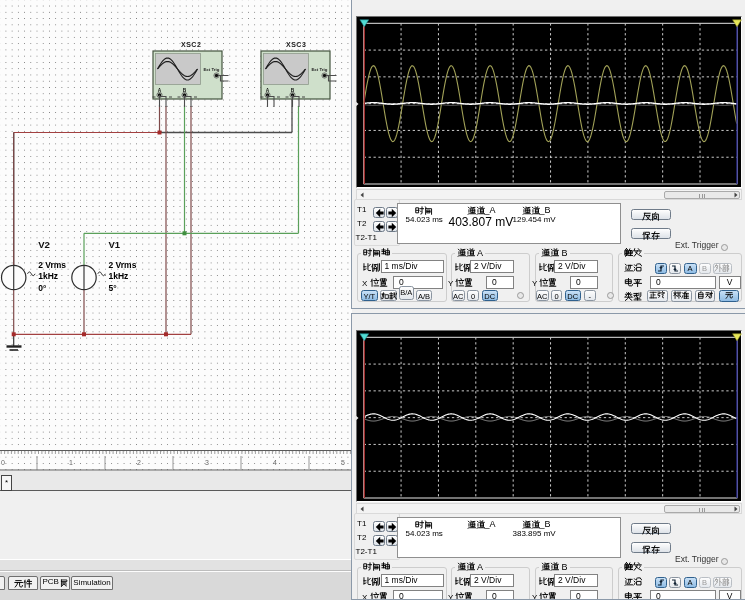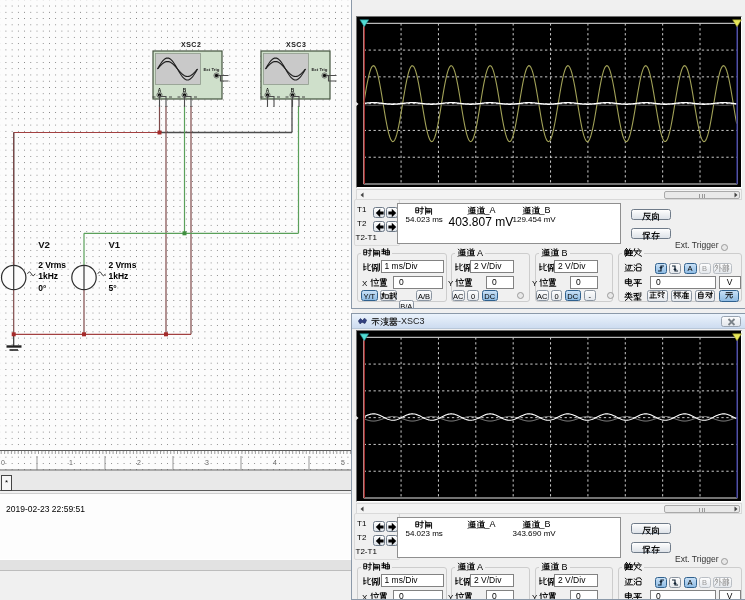--- a/index.html
+++ b/index.html
@@ -253,24 +253,33 @@
         <text x="71" y="15" font-size="7" fill="#666" text-anchor="middle" font-family="Liberation Sans">1</text>
         <text x="139" y="15" font-size="7" fill="#666" text-anchor="middle" font-family="Liberation Sans">2</text>
         <text x="207" y="15" font-size="7" fill="#666" text-anchor="middle" font-family="Liberation Sans">3</text>
         <text x="275" y="15" font-size="7" fill="#666" text-anchor="middle" font-family="Liberation Sans">4</text>
         <text x="343" y="15" font-size="7" fill="#666" text-anchor="middle" font-family="Liberation Sans">5</text>
         <path d="M0 20 H352" stroke="#5a5a5a" stroke-width="1.2"></path>
       </svg></div>
 <div id="tabstrip">
       <div id="sheettab">*</div>
     </div>
-<div id="results">
-      <div class="abs" style="left:6px;top:11px;font-size:8.5px">2019-02-23 22:59:51</div>
+<div id="band"></div>
+<div id="btabs">
+      <div class="btab" style="left:-7px;width:12px"></div>
+      <div class="btab" style="left:8px;width:30px"><svg class="cj" style="width:9px;height:9px;">
+          <use href="#gyuan2"></use>
+        </svg><svg class="cj" style="width:9px;height:9px;">
+          <use href="#gjian4"></use>
+        </svg></div>
+      <div class="btab" style="left:40px;width:30px"><span style="font-size:8px;position:relative;top:-2px">PCB </span><svg class="cj" style="width:8px;height:8px;">
+          <use href="#gceng2"></use>
+        </svg></div>
+      <div class="btab" style="left:71px;width:42px">Simulation</div>
     </div>
-<div id="band"></div>
 <div class="win" style="top:-1px;height:310px">
 <div class="scopewrap">
 <svg style="position:absolute;left:-3.5px;top:83px" width="5" height="8" viewBox="0 0 5 8">
           <path d="M0.5 0.5 L4.5 4 L0.5 7.5 Z" fill="#e8e8e8"></path>
         </svg>
 <svg width="386" height="172" style="display:block">
           <path d="M6.7 6.3 H380.4 M6.7 167.0 H380.4 M6.7 6.3 V167.0 M380.4 6.3 V167.0" stroke="#e6e6e6" stroke-width="1" fill="none"></path>
           <path d="M44.07 6.3 V167.0 M81.44 6.3 V167.0 M118.81 6.3 V167.0 M156.18 6.3 V167.0 M193.55 6.3 V167.0 M230.92 6.3 V167.0 M268.29 6.3 V167.0 M305.66 6.3 V167.0 M343.03 6.3 V167.0 M6.7 33.08 H380.4 M6.7 59.87 H380.4 M6.7 86.65 H380.4 M6.7 113.43 H380.4 M6.7 140.22 H380.4" stroke="#cbcbcb" stroke-width="1" fill="none" stroke-dasharray="2.3,2.6"></path>
           <path d="M6.7,86.65 L7.7,80.54 L8.7,74.59 L9.7,68.95 L10.7,63.77 L11.7,59.19 L12.7,55.32 L13.7,52.27 L14.7,50.12 L15.7,48.91 L16.7,48.69 L17.7,49.45 L18.7,51.19 L19.7,53.84 L20.7,57.35 L21.7,61.63 L22.7,66.55 L23.7,72.00 L24.7,77.83 L25.7,83.89 L26.7,90.02 L27.7,96.06 L28.7,101.86 L29.7,107.26 L30.7,112.13 L31.7,116.33 L32.7,119.76 L33.7,122.33 L34.7,123.97 L35.7,124.63 L36.7,124.31 L37.7,123.01 L38.7,120.76 L39.7,117.63 L40.7,113.68 L41.7,109.04 L42.7,103.81 L43.7,98.13 L44.7,92.15 L45.7,86.04 L46.7,79.93 L47.7,74.01 L48.7,68.41 L49.7,63.28 L50.7,58.77 L51.7,54.98 L52.7,52.01 L53.7,49.95 L54.7,48.84 L55.7,48.72 L56.7,49.58 L57.7,51.41 L58.7,54.16 L59.7,57.75 L60.7,62.09 L61.7,67.08 L62.7,72.57 L63.7,78.43 L64.7,84.50 L65.7,90.63 L66.7,96.66 L67.7,102.42 L68.7,107.78 L69.7,112.58 L70.7,116.71 L71.7,120.06 L72.7,122.54 L73.7,124.08 L74.7,124.65 L75.7,124.23 L76.7,122.83 L77.7,120.49 L78.7,117.27 L79.7,113.25 L80.7,108.54 L81.7,103.26 L82.7,97.54 L83.7,91.55 L84.7,85.42 L85.7,79.33 L86.7,73.43 L87.7,67.87 L88.7,62.80 L89.7,58.36 L90.7,54.64 L91.7,51.77 L92.7,49.80 L93.7,48.79 L94.7,48.76 L95.7,49.72 L96.7,51.65 L97.7,54.48 L98.7,58.15 L99.7,62.57 L100.7,67.61 L101.7,73.14 L102.7,79.03 L103.7,85.12 L104.7,91.24 L105.7,97.25 L106.7,102.98 L107.7,108.29 L108.7,113.03 L109.7,117.08 L110.7,120.35 L111.7,122.73 L112.7,124.18 L113.7,124.65 L114.7,124.13 L115.7,122.64 L116.7,120.20 L117.7,116.90 L118.7,112.81 L119.7,108.03 L120.7,102.70 L121.7,96.95 L122.7,90.94 L123.7,84.81 L124.7,78.73 L125.7,72.86 L126.7,67.34 L127.7,62.33 L128.7,57.95 L129.7,54.32 L130.7,51.53 L131.7,49.65 L132.7,48.74 L133.7,48.81 L134.7,49.87 L135.7,51.89 L136.7,54.81 L137.7,58.56 L138.7,63.04 L139.7,68.14 L140.7,73.72 L141.7,79.63 L142.7,85.73 L143.7,91.85 L144.7,97.84 L145.7,103.53 L146.7,108.79 L147.7,113.47 L148.7,117.45 L149.7,120.63 L150.7,122.92 L151.7,124.27 L152.7,124.64 L153.7,124.02 L154.7,122.43 L155.7,119.91 L156.7,116.52 L157.7,112.36 L158.7,107.52 L159.7,102.14 L160.7,96.36 L161.7,90.33 L162.7,84.20 L163.7,78.13 L164.7,72.29 L165.7,66.81 L166.7,61.86 L167.7,57.55 L168.7,54.00 L169.7,51.30 L170.7,49.52 L171.7,48.70 L172.7,48.88 L173.7,50.03 L174.7,52.14 L175.7,55.15 L176.7,58.98 L177.7,63.53 L178.7,68.68 L179.7,74.30 L180.7,80.24 L181.7,86.34 L182.7,92.46 L183.7,98.42 L184.7,104.08 L185.7,109.28 L186.7,113.90 L187.7,117.80 L188.7,120.90 L189.7,123.10 L190.7,124.35 L191.7,124.62 L192.7,123.91 L193.7,122.22 L194.7,119.61 L195.7,116.14 L196.7,111.90 L197.7,107.01 L198.7,101.58 L199.7,95.77 L200.7,89.72 L201.7,83.58 L202.7,77.53 L203.7,71.72 L204.7,66.29 L205.7,61.40 L206.7,57.16 L207.7,53.69 L208.7,51.08 L209.7,49.39 L210.7,48.68 L211.7,48.95 L212.7,50.20 L213.7,52.40 L214.7,55.50 L215.7,59.40 L216.7,64.02 L217.7,69.22 L218.7,74.88 L219.7,80.84 L220.7,86.96 L221.7,93.06 L222.7,99.00 L223.7,104.62 L224.7,109.77 L225.7,114.32 L226.7,118.15 L227.7,121.16 L228.7,123.27 L229.7,124.42 L230.7,124.60 L231.7,123.78 L232.7,122.00 L233.7,119.30 L234.7,115.75 L235.7,111.44 L236.7,106.49 L237.7,101.01 L238.7,95.17 L239.7,89.10 L240.7,82.97 L241.7,76.94 L242.7,71.16 L243.7,65.78 L244.7,60.94 L245.7,56.78 L246.7,53.39 L247.7,50.87 L248.7,49.28 L249.7,48.66 L250.7,49.03 L251.7,50.38 L252.7,52.67 L253.7,55.85 L254.7,59.83 L255.7,64.51 L256.7,69.77 L257.7,75.46 L258.7,81.45 L259.7,87.57 L260.7,93.67 L261.7,99.58 L262.7,105.16 L263.7,110.26 L264.7,114.74 L265.7,118.49 L266.7,121.41 L267.7,123.43 L268.7,124.49 L269.7,124.56 L270.7,123.65 L271.7,121.77 L272.7,118.98 L273.7,115.35 L274.7,110.97 L275.7,105.96 L276.7,100.44 L277.7,94.57 L278.7,88.49 L279.7,82.36 L280.7,76.35 L281.7,70.60 L282.7,65.27 L283.7,60.49 L284.7,56.40 L285.7,53.10 L286.7,50.66 L287.7,49.17 L288.7,48.65 L289.7,49.12 L290.7,50.57 L291.7,52.95 L292.7,56.22 L293.7,60.27 L294.7,65.01 L295.7,70.32 L296.7,76.05 L297.7,82.06 L298.7,88.18 L299.7,94.27 L300.7,100.16 L301.7,105.69 L302.7,110.73 L303.7,115.15 L304.7,118.82 L305.7,121.65 L306.7,123.58 L307.7,124.54 L308.7,124.51 L309.7,123.50 L310.7,121.53 L311.7,118.66 L312.7,114.94 L313.7,110.50 L314.7,105.43 L315.7,99.87 L316.7,93.97 L317.7,87.88 L318.7,81.75 L319.7,75.76 L320.7,70.04 L321.7,64.76 L322.7,60.05 L323.7,56.03 L324.7,52.81 L325.7,50.47 L326.7,49.07 L327.7,48.65 L328.7,49.22 L329.7,50.76 L330.7,53.24 L331.7,56.59 L332.7,60.72 L333.7,65.52 L334.7,70.88 L335.7,76.64 L336.7,82.67 L337.7,88.80 L338.7,94.87 L339.7,100.73 L340.7,106.22 L341.7,111.21 L342.7,115.55 L343.7,119.14 L344.7,121.89 L345.7,123.72 L346.7,124.58 L347.7,124.46 L348.7,123.35 L349.7,121.29 L350.7,118.32 L351.7,114.53 L352.7,110.02 L353.7,104.89 L354.7,99.29 L355.7,93.37 L356.7,87.26 L357.7,81.15 L358.7,75.17 L359.7,69.49 L360.7,64.26 L361.7,59.62 L362.7,55.67 L363.7,52.54 L364.7,50.29 L365.7,48.99 L366.7,48.67 L367.7,49.33 L368.7,50.97 L369.7,53.54 L370.7,56.97 L371.7,61.17 L372.7,66.04 L373.7,71.44 L374.7,77.24 L375.7,83.28 L376.7,89.41 L377.7,95.47 L378.7,101.30 L379.7,106.75" stroke="#a2a258" stroke-width="1.1" fill="none"></path>
           <path d="M6.7,87.65 L7.7,87.78 L8.7,87.90 L9.7,88.02 L10.7,88.13 L11.7,88.23 L12.7,88.31 L13.7,88.37 L14.7,88.42 L15.7,88.44 L16.7,88.45 L17.7,88.43 L18.7,88.40 L19.7,88.34 L20.7,88.27 L21.7,88.18 L22.7,88.07 L23.7,87.96 L24.7,87.84 L25.7,87.71 L26.7,87.58 L27.7,87.45 L28.7,87.33 L29.7,87.22 L30.7,87.11 L31.7,87.03 L32.7,86.95 L33.7,86.90 L34.7,86.86 L35.7,86.85 L36.7,86.86 L37.7,86.88 L38.7,86.93 L39.7,87.00 L40.7,87.08 L41.7,87.18 L42.7,87.29 L43.7,87.41 L44.7,87.53 L45.7,87.66 L46.7,87.79 L47.7,87.92 L48.7,88.03 L49.7,88.14 L50.7,88.24 L51.7,88.32 L52.7,88.38 L53.7,88.42 L54.7,88.45 L55.7,88.45 L56.7,88.43 L57.7,88.39 L58.7,88.33 L59.7,88.26 L60.7,88.17 L61.7,88.06 L62.7,87.95 L63.7,87.82 L64.7,87.70 L65.7,87.57 L66.7,87.44 L67.7,87.32 L68.7,87.21 L69.7,87.10 L70.7,87.02 L71.7,86.95 L72.7,86.89 L73.7,86.86 L74.7,86.85 L75.7,86.86 L76.7,86.89 L77.7,86.94 L78.7,87.01 L79.7,87.09 L80.7,87.19 L81.7,87.30 L82.7,87.42 L83.7,87.55 L84.7,87.68 L85.7,87.80 L86.7,87.93 L87.7,88.05 L88.7,88.15 L89.7,88.25 L90.7,88.32 L91.7,88.38 L92.7,88.43 L93.7,88.45 L94.7,88.45 L95.7,88.43 L96.7,88.39 L97.7,88.33 L98.7,88.25 L99.7,88.16 L100.7,88.05 L101.7,87.93 L102.7,87.81 L103.7,87.68 L104.7,87.55 L105.7,87.43 L106.7,87.31 L107.7,87.19 L108.7,87.09 L109.7,87.01 L110.7,86.94 L111.7,86.89 L112.7,86.86 L113.7,86.85 L114.7,86.86 L115.7,86.89 L116.7,86.94 L117.7,87.01 L118.7,87.10 L119.7,87.20 L120.7,87.31 L121.7,87.43 L122.7,87.56 L123.7,87.69 L124.7,87.82 L125.7,87.94 L126.7,88.06 L127.7,88.16 L128.7,88.25 L129.7,88.33 L130.7,88.39 L131.7,88.43 L132.7,88.45 L133.7,88.45 L134.7,88.42 L135.7,88.38 L136.7,88.32 L137.7,88.24 L138.7,88.15 L139.7,88.04 L140.7,87.92 L141.7,87.80 L142.7,87.67 L143.7,87.54 L144.7,87.41 L145.7,87.29 L146.7,87.18 L147.7,87.09 L148.7,87.00 L149.7,86.93 L150.7,86.89 L151.7,86.86 L152.7,86.85 L153.7,86.86 L154.7,86.90 L155.7,86.95 L156.7,87.02 L157.7,87.11 L158.7,87.21 L159.7,87.32 L160.7,87.45 L161.7,87.57 L162.7,87.70 L163.7,87.83 L164.7,87.95 L165.7,88.07 L166.7,88.17 L167.7,88.26 L168.7,88.34 L169.7,88.39 L170.7,88.43 L171.7,88.45 L172.7,88.45 L173.7,88.42 L174.7,88.38 L175.7,88.31 L176.7,88.23 L177.7,88.14 L178.7,88.03 L179.7,87.91 L180.7,87.79 L181.7,87.66 L182.7,87.53 L183.7,87.40 L184.7,87.28 L185.7,87.17 L186.7,87.08 L187.7,86.99 L188.7,86.93 L189.7,86.88 L190.7,86.86 L191.7,86.85 L192.7,86.87 L193.7,86.90 L194.7,86.96 L195.7,87.03 L196.7,87.12 L197.7,87.22 L198.7,87.34 L199.7,87.46 L200.7,87.59 L201.7,87.71 L202.7,87.84 L203.7,87.96 L204.7,88.08 L205.7,88.18 L206.7,88.27 L207.7,88.34 L208.7,88.40 L209.7,88.43 L210.7,88.45 L211.7,88.44 L212.7,88.42 L213.7,88.37 L214.7,88.31 L215.7,88.22 L216.7,88.13 L217.7,88.02 L218.7,87.90 L219.7,87.77 L220.7,87.64 L221.7,87.51 L222.7,87.39 L223.7,87.27 L224.7,87.16 L225.7,87.07 L226.7,86.99 L227.7,86.92 L228.7,86.88 L229.7,86.85 L230.7,86.85 L231.7,86.87 L232.7,86.91 L233.7,86.96 L234.7,87.04 L235.7,87.13 L236.7,87.23 L237.7,87.35 L238.7,87.47 L239.7,87.60 L240.7,87.73 L241.7,87.85 L242.7,87.98 L243.7,88.09 L244.7,88.19 L245.7,88.28 L246.7,88.35 L247.7,88.40 L248.7,88.44 L249.7,88.45 L250.7,88.44 L251.7,88.41 L252.7,88.37 L253.7,88.30 L254.7,88.21 L255.7,88.12 L256.7,88.01 L257.7,87.89 L258.7,87.76 L259.7,87.63 L260.7,87.50 L261.7,87.38 L262.7,87.26 L263.7,87.15 L264.7,87.06 L265.7,86.98 L266.7,86.92 L267.7,86.88 L268.7,86.85 L269.7,86.85 L270.7,86.87 L271.7,86.91 L272.7,86.97 L273.7,87.05 L274.7,87.14 L275.7,87.24 L276.7,87.36 L277.7,87.48 L278.7,87.61 L279.7,87.74 L280.7,87.87 L281.7,87.99 L282.7,88.10 L283.7,88.20 L284.7,88.29 L285.7,88.36 L286.7,88.41 L287.7,88.44 L288.7,88.45 L289.7,88.44 L290.7,88.41 L291.7,88.36 L292.7,88.29 L293.7,88.21 L294.7,88.11 L295.7,87.99 L296.7,87.87 L297.7,87.75 L298.7,87.62 L299.7,87.49 L300.7,87.37 L301.7,87.25 L302.7,87.14 L303.7,87.05 L304.7,86.97 L305.7,86.91 L306.7,86.87 L307.7,86.85 L308.7,86.85 L309.7,86.87 L310.7,86.92 L311.7,86.98 L312.7,87.05 L313.7,87.15 L314.7,87.25 L315.7,87.37 L316.7,87.50 L317.7,87.62 L318.7,87.75 L319.7,87.88 L320.7,88.00 L321.7,88.11 L322.7,88.21 L323.7,88.29 L324.7,88.36 L325.7,88.41 L326.7,88.44 L327.7,88.45 L328.7,88.44 L329.7,88.41 L330.7,88.35 L331.7,88.28 L332.7,88.20 L333.7,88.09 L334.7,87.98 L335.7,87.86 L336.7,87.73 L337.7,87.60 L338.7,87.48 L339.7,87.35 L340.7,87.24 L341.7,87.13 L342.7,87.04 L343.7,86.97 L344.7,86.91 L345.7,86.87 L346.7,86.85 L347.7,86.85 L348.7,86.88 L349.7,86.92 L350.7,86.98 L351.7,87.06 L352.7,87.16 L353.7,87.27 L354.7,87.38 L355.7,87.51 L356.7,87.64 L357.7,87.77 L358.7,87.89 L359.7,88.01 L360.7,88.12 L361.7,88.22 L362.7,88.30 L363.7,88.37 L364.7,88.42 L365.7,88.44 L366.7,88.45 L367.7,88.44 L368.7,88.40 L369.7,88.35 L370.7,88.27 L371.7,88.19 L372.7,88.08 L373.7,87.97 L374.7,87.85 L375.7,87.72 L376.7,87.59 L377.7,87.46 L378.7,87.34 L379.7,87.23" stroke="#777" stroke-width="0.8" fill="none"></path>
@@ -377,21 +386,21 @@
         </svg><svg class="cj" style="width:9px;height:9px;">
           <use href="#gzhi4"></use>
         </svg></div>
 <div class="input" style="left:41px;top:275.5px;width:50px;padding-left:5px">0</div>
 <div class="tbtn sel" style="left:9px;top:290px;width:16.5px;height:11px">Y/T</div>
 <div class="tbtn" style="left:27.5px;top:290px;width:17px;height:11px"><svg class="cj" style="width:8px;height:8px;">
           <use href="#gjia1"></use>
         </svg><svg class="cj" style="width:8px;height:8px;">
           <use href="#gzai4"></use>
         </svg></div>
-<div class="tbtn" style="left:46.5px;top:300px;width:15.5px;height:14px">B/A</div>
+<div class="tbtn" style="left:46.5px;top:286px;width:15.5px;height:14px">B/A</div>
 <div class="tbtn" style="left:64px;top:290px;width:16px;height:11px">A/B</div>
 <div class="abs" style="left:102px;top:262.5px"><svg class="cj" style="width:9px;height:9px;">
           <use href="#gbi3"></use>
         </svg><svg class="cj" style="width:9px;height:9px;">
           <use href="#gli4"></use>
         </svg></div>
 <div class="input" style="left:118px;top:260px;width:44px;padding-left:3px">2  V/Div</div>
 <div class="abs" style="left:96px;top:277.5px;font-size:8px">Y <svg class="cj" style="width:9px;height:9px;">
           <use href="#gwei4"></use>
         </svg><svg class="cj" style="width:9px;height:9px;">
@@ -462,37 +471,20 @@
 <div class="tbtn" style="left:343px;top:289.5px;width:20px;height:12px"><svg class="cj" style="width:8px;height:8px;">
           <use href="#gzi4"></use>
         </svg><svg class="cj" style="width:8px;height:8px;">
           <use href="#gdong4"></use>
         </svg></div>
 <div class="tbtn sel" style="left:366.5px;top:289.5px;width:20px;height:12px"><svg class="cj" style="width:8px;height:8px;">
           <use href="#gwu2"></use>
         </svg></div>
 </div>
 <div class="win" style="top:313px;height:287px">
-<div class="titlebar">
-        <span class="ticon">
-          <svg width="9" height="8" viewBox="0 0 11 9">
-            <path d="M0.5 4.5 L3 1.5 L5.5 4 L8 1 L10.5 3.5 L8.5 7.5 L5 6 L2.5 8 Z" fill="#33417f" stroke="#1c2a5e" stroke-width="0.8"></path>
-          </svg>
-        </span>
-        <span class="ttext"><svg class="cj" style="width:9px;height:9px;">
-            <use href="#gshi4"></use>
-          </svg><svg class="cj" style="width:9px;height:9px;">
-            <use href="#gbo1"></use>
-          </svg><svg class="cj" style="width:9px;height:9px;">
-            <use href="#gqi4"></use>
-          </svg><span style="position:relative;top:-1px">-XSC3</span></span>
-        <span class="closebtn"><svg width="9" height="8" viewBox="0 0 9 8">
-            <path d="M1.5 1 L7.5 7 M7.5 1 L1.5 7" stroke="#7a8288" stroke-width="1.8"></path>
-          </svg></span>
-      </div>
 <div class="scopewrap">
 <svg style="position:absolute;left:-3.5px;top:83px" width="5" height="8" viewBox="0 0 5 8">
           <path d="M0.5 0.5 L4.5 4 L0.5 7.5 Z" fill="#e8e8e8"></path>
         </svg>
 <svg width="386" height="172" style="display:block">
           <path d="M6.7 6.3 H380.4 M6.7 167.0 H380.4 M6.7 6.3 V167.0 M380.4 6.3 V167.0" stroke="#e6e6e6" stroke-width="1" fill="none"></path>
           <path d="M44.07 6.3 V167.0 M81.44 6.3 V167.0 M118.81 6.3 V167.0 M156.18 6.3 V167.0 M193.55 6.3 V167.0 M230.92 6.3 V167.0 M268.29 6.3 V167.0 M305.66 6.3 V167.0 M343.03 6.3 V167.0 M6.7 33.08 H380.4 M6.7 59.87 H380.4 M6.7 86.65 H380.4 M6.7 113.43 H380.4 M6.7 140.22 H380.4" stroke="#cbcbcb" stroke-width="1" fill="none" stroke-dasharray="2.3,2.6"></path>
           <path d="M6.7,87.75 L7.7,88.12 L8.7,88.48 L9.7,88.82 L10.7,89.13 L11.7,89.41 L12.7,89.65 L13.7,89.83 L14.7,89.96 L15.7,90.03 L16.7,90.05 L17.7,90.00 L18.7,89.90 L19.7,89.74 L20.7,89.52 L21.7,89.26 L22.7,88.97 L23.7,88.64 L24.7,88.28 L25.7,87.92 L26.7,87.55 L27.7,87.18 L28.7,86.83 L29.7,86.50 L30.7,86.21 L31.7,85.95 L32.7,85.75 L33.7,85.59 L34.7,85.49 L35.7,85.45 L36.7,85.47 L37.7,85.55 L38.7,85.69 L39.7,85.88 L40.7,86.11 L41.7,86.40 L42.7,86.71 L43.7,87.06 L44.7,87.42 L45.7,87.79 L46.7,88.16 L47.7,88.52 L48.7,88.85 L49.7,89.16 L50.7,89.44 L51.7,89.67 L52.7,89.85 L53.7,89.97 L54.7,90.04 L55.7,90.05 L56.7,89.99 L57.7,89.88 L58.7,89.72 L59.7,89.50 L60.7,89.24 L61.7,88.93 L62.7,88.60 L63.7,88.25 L64.7,87.88 L65.7,87.51 L66.7,87.14 L67.7,86.80 L68.7,86.47 L69.7,86.18 L70.7,85.93 L71.7,85.73 L72.7,85.58 L73.7,85.48 L74.7,85.45 L75.7,85.48 L76.7,85.56 L77.7,85.70 L78.7,85.90 L79.7,86.14 L80.7,86.43 L81.7,86.74 L82.7,87.09 L83.7,87.45 L84.7,87.82 L85.7,88.19 L86.7,88.55 L87.7,88.89 L88.7,89.19 L89.7,89.46 L90.7,89.69 L91.7,89.86 L92.7,89.98 L93.7,90.04 L94.7,90.04 L95.7,89.99 L96.7,89.87 L97.7,89.70 L98.7,89.47 L99.7,89.21 L100.7,88.90 L101.7,88.57 L102.7,88.21 L103.7,87.84 L104.7,87.47 L105.7,87.11 L106.7,86.76 L107.7,86.44 L108.7,86.15 L109.7,85.91 L110.7,85.71 L111.7,85.57 L112.7,85.48 L113.7,85.45 L114.7,85.48 L115.7,85.57 L116.7,85.72 L117.7,85.92 L118.7,86.17 L119.7,86.46 L120.7,86.78 L121.7,87.13 L122.7,87.49 L123.7,87.86 L124.7,88.23 L125.7,88.58 L126.7,88.92 L127.7,89.22 L128.7,89.49 L129.7,89.71 L130.7,89.88 L131.7,89.99 L132.7,90.04 L133.7,90.04 L134.7,89.98 L135.7,89.85 L136.7,89.68 L137.7,89.45 L138.7,89.18 L139.7,88.87 L140.7,88.53 L141.7,88.17 L142.7,87.81 L143.7,87.44 L144.7,87.07 L145.7,86.73 L146.7,86.41 L147.7,86.13 L148.7,85.89 L149.7,85.69 L150.7,85.55 L151.7,85.47 L152.7,85.45 L153.7,85.49 L154.7,85.58 L155.7,85.74 L156.7,85.94 L157.7,86.19 L158.7,86.49 L159.7,86.81 L160.7,87.16 L161.7,87.53 L162.7,87.90 L163.7,88.27 L164.7,88.62 L165.7,88.95 L166.7,89.25 L167.7,89.51 L168.7,89.73 L169.7,89.89 L170.7,90.00 L171.7,90.05 L172.7,90.04 L173.7,89.97 L174.7,89.84 L175.7,89.66 L176.7,89.42 L177.7,89.15 L178.7,88.84 L179.7,88.50 L180.7,88.14 L181.7,87.77 L182.7,87.40 L183.7,87.04 L184.7,86.70 L185.7,86.38 L186.7,86.10 L187.7,85.86 L188.7,85.68 L189.7,85.54 L190.7,85.47 L191.7,85.45 L192.7,85.49 L193.7,85.60 L194.7,85.76 L195.7,85.97 L196.7,86.22 L197.7,86.52 L198.7,86.85 L199.7,87.20 L200.7,87.56 L201.7,87.94 L202.7,88.30 L203.7,88.65 L204.7,88.98 L205.7,89.28 L206.7,89.53 L207.7,89.74 L208.7,89.90 L209.7,90.01 L210.7,90.05 L211.7,90.03 L212.7,89.96 L213.7,89.82 L214.7,89.64 L215.7,89.40 L216.7,89.12 L217.7,88.80 L218.7,88.46 L219.7,88.10 L220.7,87.73 L221.7,87.36 L222.7,87.00 L223.7,86.66 L224.7,86.35 L225.7,86.08 L226.7,85.84 L227.7,85.66 L228.7,85.53 L229.7,85.46 L230.7,85.45 L231.7,85.50 L232.7,85.61 L233.7,85.77 L234.7,85.99 L235.7,86.25 L236.7,86.55 L237.7,86.88 L238.7,87.23 L239.7,87.60 L240.7,87.97 L241.7,88.34 L242.7,88.69 L243.7,89.01 L244.7,89.31 L245.7,89.56 L246.7,89.76 L247.7,89.92 L248.7,90.01 L249.7,90.05 L250.7,90.03 L251.7,89.95 L252.7,89.81 L253.7,89.61 L254.7,89.37 L255.7,89.09 L256.7,88.77 L257.7,88.43 L258.7,88.06 L259.7,87.69 L260.7,87.33 L261.7,86.97 L262.7,86.63 L263.7,86.32 L264.7,86.05 L265.7,85.82 L266.7,85.65 L267.7,85.52 L268.7,85.46 L269.7,85.46 L270.7,85.51 L271.7,85.62 L272.7,85.79 L273.7,86.01 L274.7,86.28 L275.7,86.58 L276.7,86.92 L277.7,87.27 L278.7,87.64 L279.7,88.01 L280.7,88.37 L281.7,88.72 L282.7,89.04 L283.7,89.33 L284.7,89.58 L285.7,89.78 L286.7,89.93 L287.7,90.02 L288.7,90.05 L289.7,90.02 L290.7,89.93 L291.7,89.79 L292.7,89.59 L293.7,89.35 L294.7,89.06 L295.7,88.74 L296.7,88.39 L297.7,88.03 L298.7,87.66 L299.7,87.29 L300.7,86.93 L301.7,86.60 L302.7,86.29 L303.7,86.03 L304.7,85.80 L305.7,85.63 L306.7,85.51 L307.7,85.46 L308.7,85.46 L309.7,85.52 L310.7,85.64 L311.7,85.81 L312.7,86.04 L313.7,86.31 L314.7,86.61 L315.7,86.95 L316.7,87.31 L317.7,87.68 L318.7,88.05 L319.7,88.41 L320.7,88.76 L321.7,89.07 L322.7,89.36 L323.7,89.60 L324.7,89.80 L325.7,89.94 L326.7,90.02 L327.7,90.05 L328.7,90.02 L329.7,89.92 L330.7,89.77 L331.7,89.57 L332.7,89.32 L333.7,89.03 L334.7,88.70 L335.7,88.36 L336.7,87.99 L337.7,87.62 L338.7,87.25 L339.7,86.90 L340.7,86.57 L341.7,86.26 L342.7,86.00 L343.7,85.78 L344.7,85.62 L345.7,85.51 L346.7,85.45 L347.7,85.46 L348.7,85.53 L349.7,85.65 L350.7,85.83 L351.7,86.06 L352.7,86.34 L353.7,86.65 L354.7,86.98 L355.7,87.34 L356.7,87.71 L357.7,88.08 L358.7,88.44 L359.7,88.79 L360.7,89.10 L361.7,89.39 L362.7,89.62 L363.7,89.81 L364.7,89.95 L365.7,90.03 L366.7,90.05 L367.7,90.01 L368.7,89.91 L369.7,89.75 L370.7,89.55 L371.7,89.29 L372.7,89.00 L373.7,88.67 L374.7,88.32 L375.7,87.95 L376.7,87.58 L377.7,87.22 L378.7,86.86 L379.7,86.53" stroke="#9a9a9a" stroke-width="0.9" fill="none"></path>
           <path d="M6.7,86.05 L7.7,85.54 L8.7,85.03 L9.7,84.56 L10.7,84.12 L11.7,83.74 L12.7,83.41 L13.7,83.15 L14.7,82.97 L15.7,82.87 L16.7,82.85 L17.7,82.92 L18.7,83.06 L19.7,83.29 L20.7,83.58 L21.7,83.94 L22.7,84.36 L23.7,84.82 L24.7,85.31 L25.7,85.82 L26.7,86.33 L27.7,86.84 L28.7,87.33 L29.7,87.79 L30.7,88.20 L31.7,88.55 L32.7,88.84 L33.7,89.05 L34.7,89.19 L35.7,89.25 L36.7,89.22 L37.7,89.11 L38.7,88.92 L39.7,88.66 L40.7,88.33 L41.7,87.94 L42.7,87.49 L43.7,87.02 L44.7,86.51 L45.7,86.00 L46.7,85.48 L47.7,84.99 L48.7,84.51 L49.7,84.08 L50.7,83.70 L51.7,83.38 L52.7,83.13 L53.7,82.96 L54.7,82.87 L55.7,82.86 L56.7,82.93 L57.7,83.08 L58.7,83.31 L59.7,83.62 L60.7,83.98 L61.7,84.40 L62.7,84.86 L63.7,85.36 L64.7,85.87 L65.7,86.39 L66.7,86.89 L67.7,87.38 L68.7,87.83 L69.7,88.23 L70.7,88.58 L71.7,88.86 L72.7,89.07 L73.7,89.20 L74.7,89.25 L75.7,89.21 L76.7,89.10 L77.7,88.90 L78.7,88.63 L79.7,88.29 L80.7,87.89 L81.7,87.45 L82.7,86.97 L83.7,86.46 L84.7,85.95 L85.7,85.43 L86.7,84.94 L87.7,84.47 L88.7,84.04 L89.7,83.67 L90.7,83.35 L91.7,83.11 L92.7,82.95 L93.7,82.86 L94.7,82.86 L95.7,82.94 L96.7,83.10 L97.7,83.34 L98.7,83.65 L99.7,84.02 L100.7,84.45 L101.7,84.91 L102.7,85.41 L103.7,85.92 L104.7,86.44 L105.7,86.94 L106.7,87.43 L107.7,87.87 L108.7,88.27 L109.7,88.61 L110.7,88.89 L111.7,89.09 L112.7,89.21 L113.7,89.25 L114.7,89.21 L115.7,89.08 L116.7,88.88 L117.7,88.60 L118.7,88.25 L119.7,87.85 L120.7,87.40 L121.7,86.92 L122.7,86.41 L123.7,85.90 L124.7,85.38 L125.7,84.89 L126.7,84.42 L127.7,84.00 L128.7,83.63 L129.7,83.33 L130.7,83.09 L131.7,82.93 L132.7,82.86 L133.7,82.86 L134.7,82.95 L135.7,83.12 L136.7,83.37 L137.7,83.68 L138.7,84.06 L139.7,84.49 L140.7,84.96 L141.7,85.46 L142.7,85.97 L143.7,86.49 L144.7,86.99 L145.7,87.47 L146.7,87.91 L147.7,88.31 L148.7,88.64 L149.7,88.91 L150.7,89.10 L151.7,89.22 L152.7,89.25 L153.7,89.20 L154.7,89.06 L155.7,88.85 L156.7,88.57 L157.7,88.21 L158.7,87.81 L159.7,87.35 L160.7,86.87 L161.7,86.36 L162.7,85.84 L163.7,85.33 L164.7,84.84 L165.7,84.38 L166.7,83.96 L167.7,83.60 L168.7,83.30 L169.7,83.07 L170.7,82.92 L171.7,82.85 L172.7,82.87 L173.7,82.97 L174.7,83.14 L175.7,83.40 L176.7,83.72 L177.7,84.10 L178.7,84.54 L179.7,85.01 L180.7,85.51 L181.7,86.02 L182.7,86.54 L183.7,87.04 L184.7,87.52 L185.7,87.96 L186.7,88.34 L187.7,88.67 L188.7,88.93 L189.7,89.12 L190.7,89.22 L191.7,89.25 L192.7,89.19 L193.7,89.05 L194.7,88.83 L195.7,88.53 L196.7,88.18 L197.7,87.76 L198.7,87.31 L199.7,86.82 L200.7,86.31 L201.7,85.79 L202.7,85.28 L203.7,84.79 L204.7,84.34 L205.7,83.92 L206.7,83.57 L207.7,83.27 L208.7,83.05 L209.7,82.91 L210.7,82.85 L211.7,82.88 L212.7,82.98 L213.7,83.17 L214.7,83.43 L215.7,83.76 L216.7,84.14 L217.7,84.58 L218.7,85.06 L219.7,85.56 L220.7,86.08 L221.7,86.59 L222.7,87.09 L223.7,87.56 L224.7,88.00 L225.7,88.38 L226.7,88.70 L227.7,88.96 L228.7,89.13 L229.7,89.23 L230.7,89.25 L231.7,89.18 L232.7,89.03 L233.7,88.80 L234.7,88.50 L235.7,88.14 L236.7,87.72 L237.7,87.26 L238.7,86.77 L239.7,86.26 L240.7,85.74 L241.7,85.23 L242.7,84.75 L243.7,84.29 L244.7,83.89 L245.7,83.53 L246.7,83.25 L247.7,83.04 L248.7,82.90 L249.7,82.85 L250.7,82.88 L251.7,83.00 L252.7,83.19 L253.7,83.46 L254.7,83.79 L255.7,84.19 L256.7,84.63 L257.7,85.11 L258.7,85.61 L259.7,86.13 L260.7,86.64 L261.7,87.14 L262.7,87.61 L263.7,88.04 L264.7,88.42 L265.7,88.73 L266.7,88.98 L267.7,89.15 L268.7,89.24 L269.7,89.24 L270.7,89.17 L271.7,89.01 L272.7,88.77 L273.7,88.47 L274.7,88.10 L275.7,87.68 L276.7,87.21 L277.7,86.72 L278.7,86.20 L279.7,85.69 L280.7,85.18 L281.7,84.70 L282.7,84.25 L283.7,83.85 L284.7,83.50 L285.7,83.22 L286.7,83.02 L287.7,82.89 L288.7,82.85 L289.7,82.89 L290.7,83.01 L291.7,83.21 L292.7,83.49 L293.7,83.83 L294.7,84.23 L295.7,84.67 L296.7,85.16 L297.7,85.66 L298.7,86.18 L299.7,86.69 L300.7,87.19 L301.7,87.65 L302.7,88.08 L303.7,88.45 L304.7,88.76 L305.7,89.00 L306.7,89.16 L307.7,89.24 L308.7,89.24 L309.7,89.15 L310.7,88.99 L311.7,88.75 L312.7,88.43 L313.7,88.06 L314.7,87.63 L315.7,87.16 L316.7,86.67 L317.7,86.15 L318.7,85.64 L319.7,85.13 L320.7,84.65 L321.7,84.21 L322.7,83.81 L323.7,83.47 L324.7,83.20 L325.7,83.00 L326.7,82.89 L327.7,82.85 L328.7,82.90 L329.7,83.03 L330.7,83.24 L331.7,83.52 L332.7,83.87 L333.7,84.27 L334.7,84.72 L335.7,85.21 L336.7,85.71 L337.7,86.23 L338.7,86.74 L339.7,87.24 L340.7,87.70 L341.7,88.12 L342.7,88.48 L343.7,88.79 L344.7,89.02 L345.7,89.17 L346.7,89.24 L347.7,89.23 L348.7,89.14 L349.7,88.97 L350.7,88.72 L351.7,88.40 L352.7,88.02 L353.7,87.59 L354.7,87.11 L355.7,86.62 L356.7,86.10 L357.7,85.59 L358.7,85.08 L359.7,84.61 L360.7,84.16 L361.7,83.77 L362.7,83.44 L363.7,83.18 L364.7,82.99 L365.7,82.88 L366.7,82.85 L367.7,82.91 L368.7,83.05 L369.7,83.26 L370.7,83.55 L371.7,83.90 L372.7,84.31 L373.7,84.77 L374.7,85.26 L375.7,85.77 L376.7,86.28 L377.7,86.79 L378.7,87.28 L379.7,87.74" stroke="#ffffff" stroke-width="1.1" fill="none"></path>
           <path d="M7.3 6.3 V167.0" stroke="#a02c2c" stroke-width="1.4"></path>
@@ -539,21 +531,21 @@
           </svg><svg class="cj" style="width:9px;height:9px;">
             <use href="#gdao4"></use>
           </svg><span class="hdr">_A</span></div>
 <div class="abs" style="left:124px;top:2px"><svg class="cj" style="width:9px;height:9px;">
             <use href="#gtong1"></use>
           </svg><svg class="cj" style="width:9px;height:9px;">
             <use href="#gdao4"></use>
           </svg><span class="hdr">_B</span></div>
 <div class="abs" style="left:8px;top:12px;font-size:8px">54.023 ms</div>
 <div class="abs" style="left:61px;top:12px;font-size:8px"></div>
-<div class="abs" style="left:115px;top:12px;font-size:8px">343.690 mV</div>
+<div class="abs" style="left:115px;top:12px;font-size:8px">383.895 mV</div>
 </div>
 <div class="btn" style="left:279px;top:209px;width:40px;height:11px"><svg class="cj" style="width:9px;height:9px;">
           <use href="#gfan3"></use>
         </svg><svg class="cj" style="width:9px;height:9px;">
           <use href="#gxiang4"></use>
         </svg></div>
 <div class="btn" style="left:279px;top:228px;width:40px;height:11px"><svg class="cj" style="width:9px;height:9px;">
           <use href="#gbao3"></use>
         </svg><svg class="cj" style="width:9px;height:9px;">
           <use href="#gcun2"></use>

